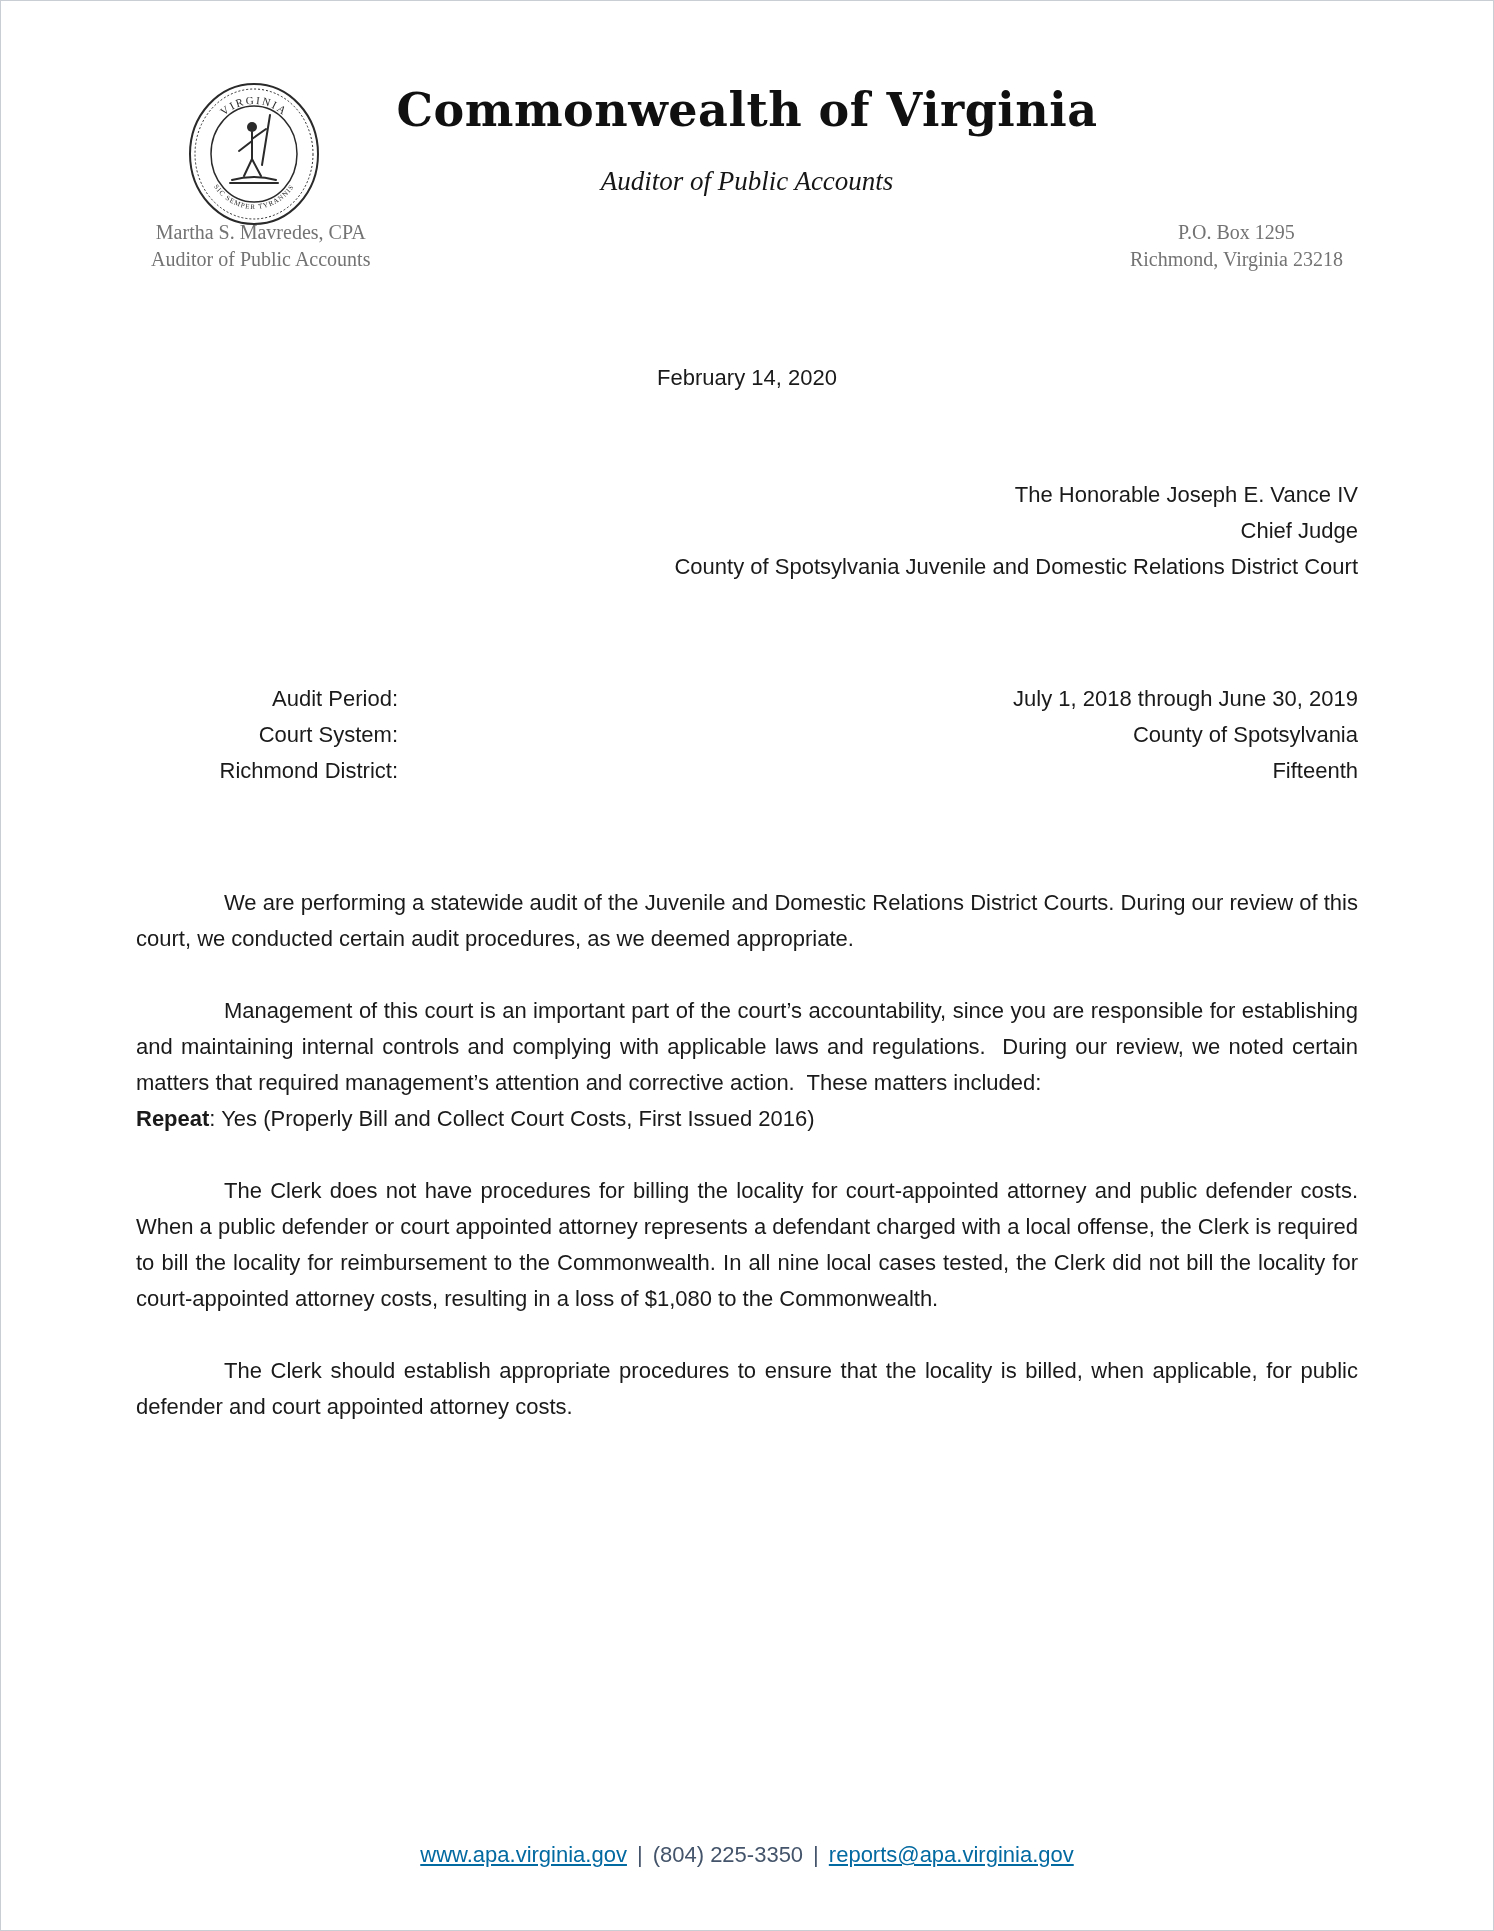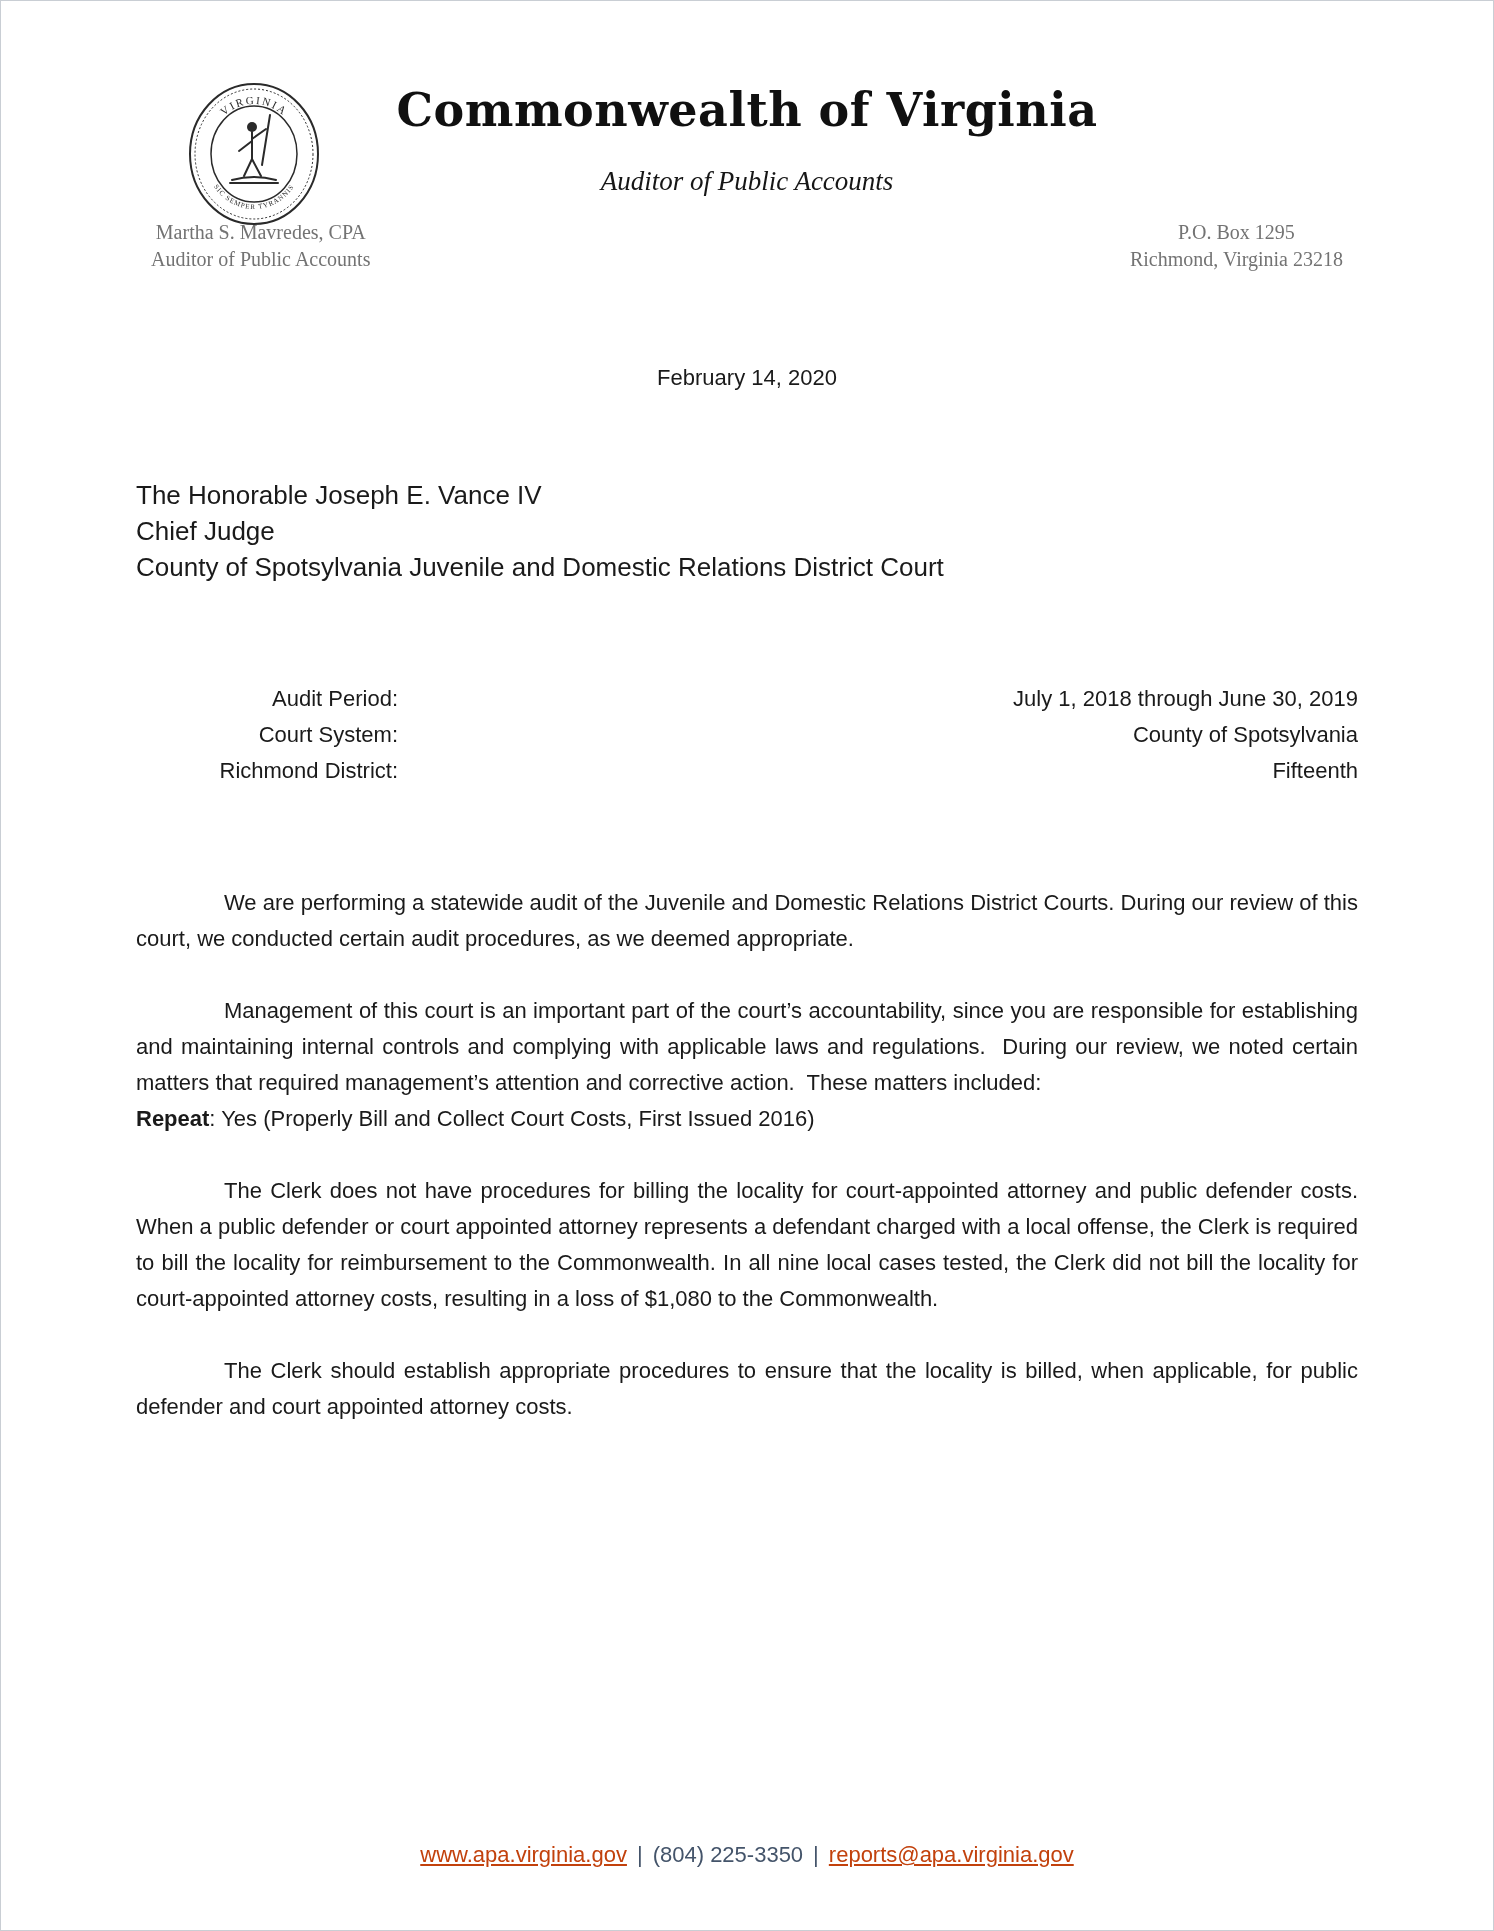--- a/index.html
+++ b/index.html
@@ -52,22 +52,23 @@
   }
   .addr-left, .addr-right { text-align: center; }
   
   .date {
     text-align: center;
     font-size: 22px;
     margin-top: 92px;
   }
   .recipient {
     margin: 86px 135px 0 135px;
-    font-size: 26px;
-    line-height: 36px;
+    font-size: 22px;
+    line-height: 36px;
+    text-align: right;
   }
   .info {
     margin: 96px 135px 0 135px;
     font-size: 22px;
     line-height: 36px;
   }
   .info-row { display: grid; grid-template-columns: 262px 1fr; text-align: right; }
   .body-par {
     margin: 36px 135px 0 135px;
     font-size: 22px;
@@ -94,21 +95,21 @@
   .footer {
     position: absolute;
     left: 0;
     right: 0;
     bottom: 62px;
     text-align: center;
     font-size: 22px;
     color: #44546a;
   }
   .footer .flink {
-    color: #c2410c;
+    color: #0369a1;
     text-decoration: underline;
     cursor: pointer;
   }
   .footer .fsep { margin: 0 10px; }
 </style>
 </head>
 <body>
 
 <div class="page">
 

